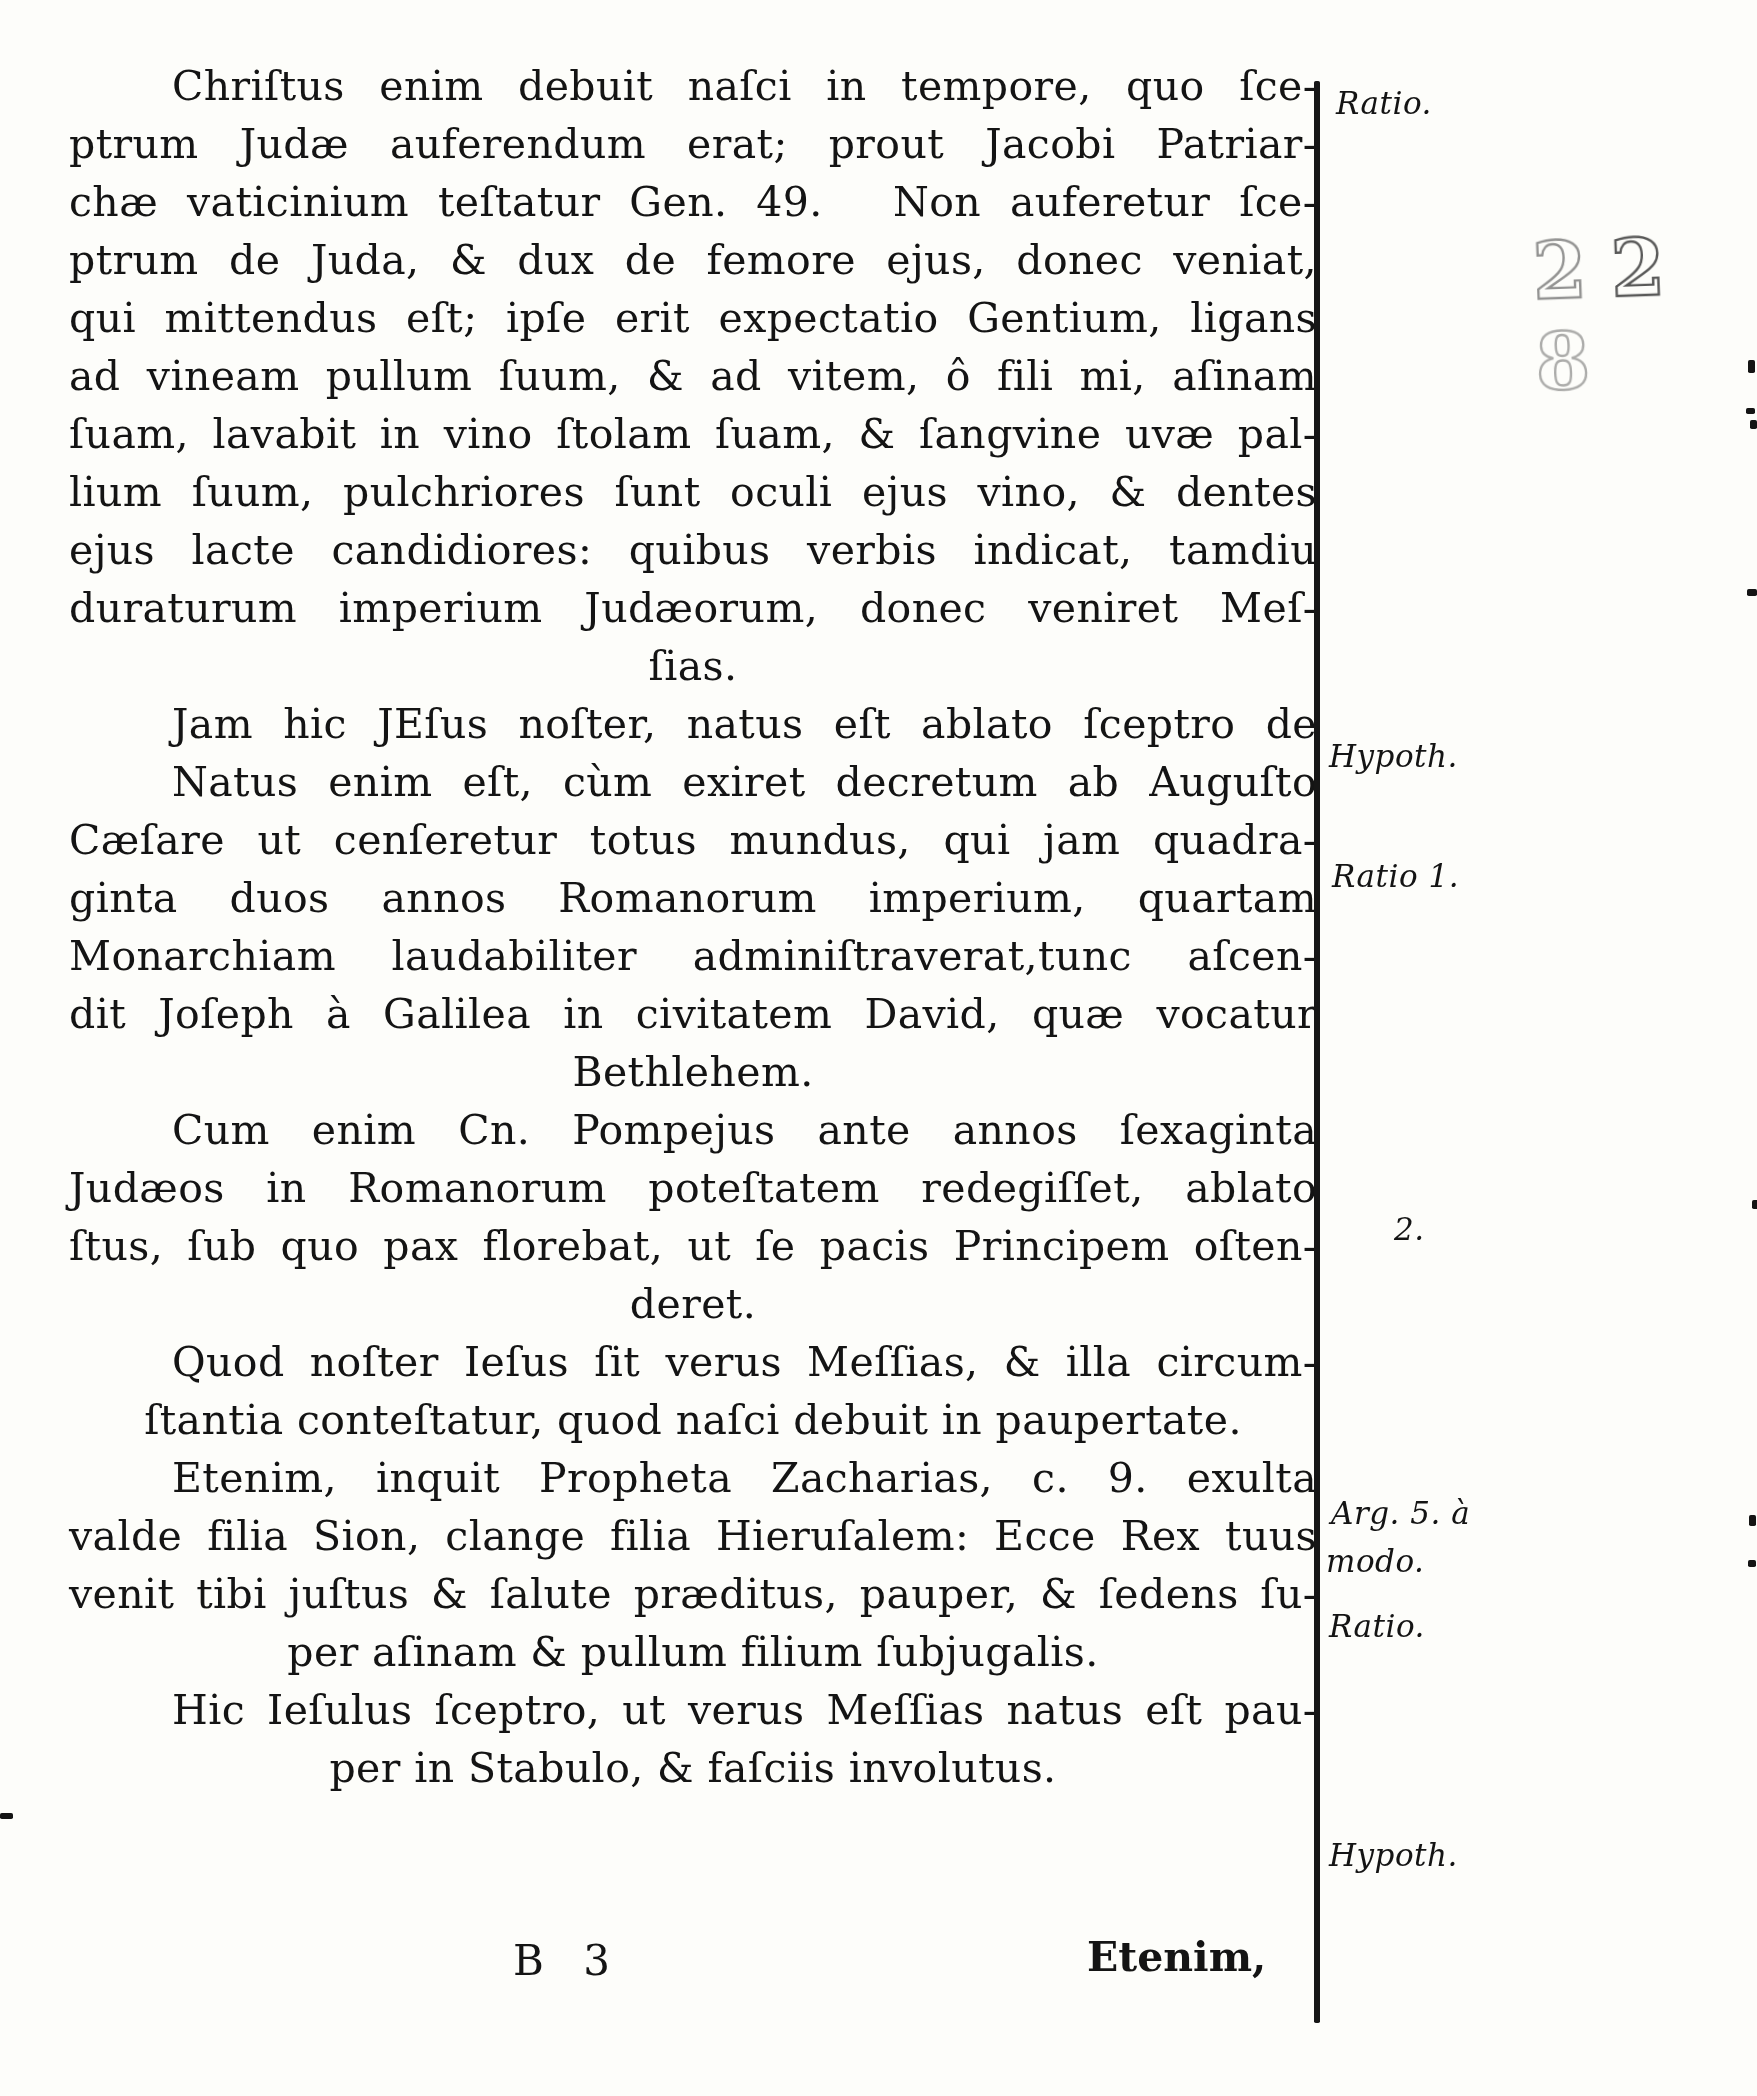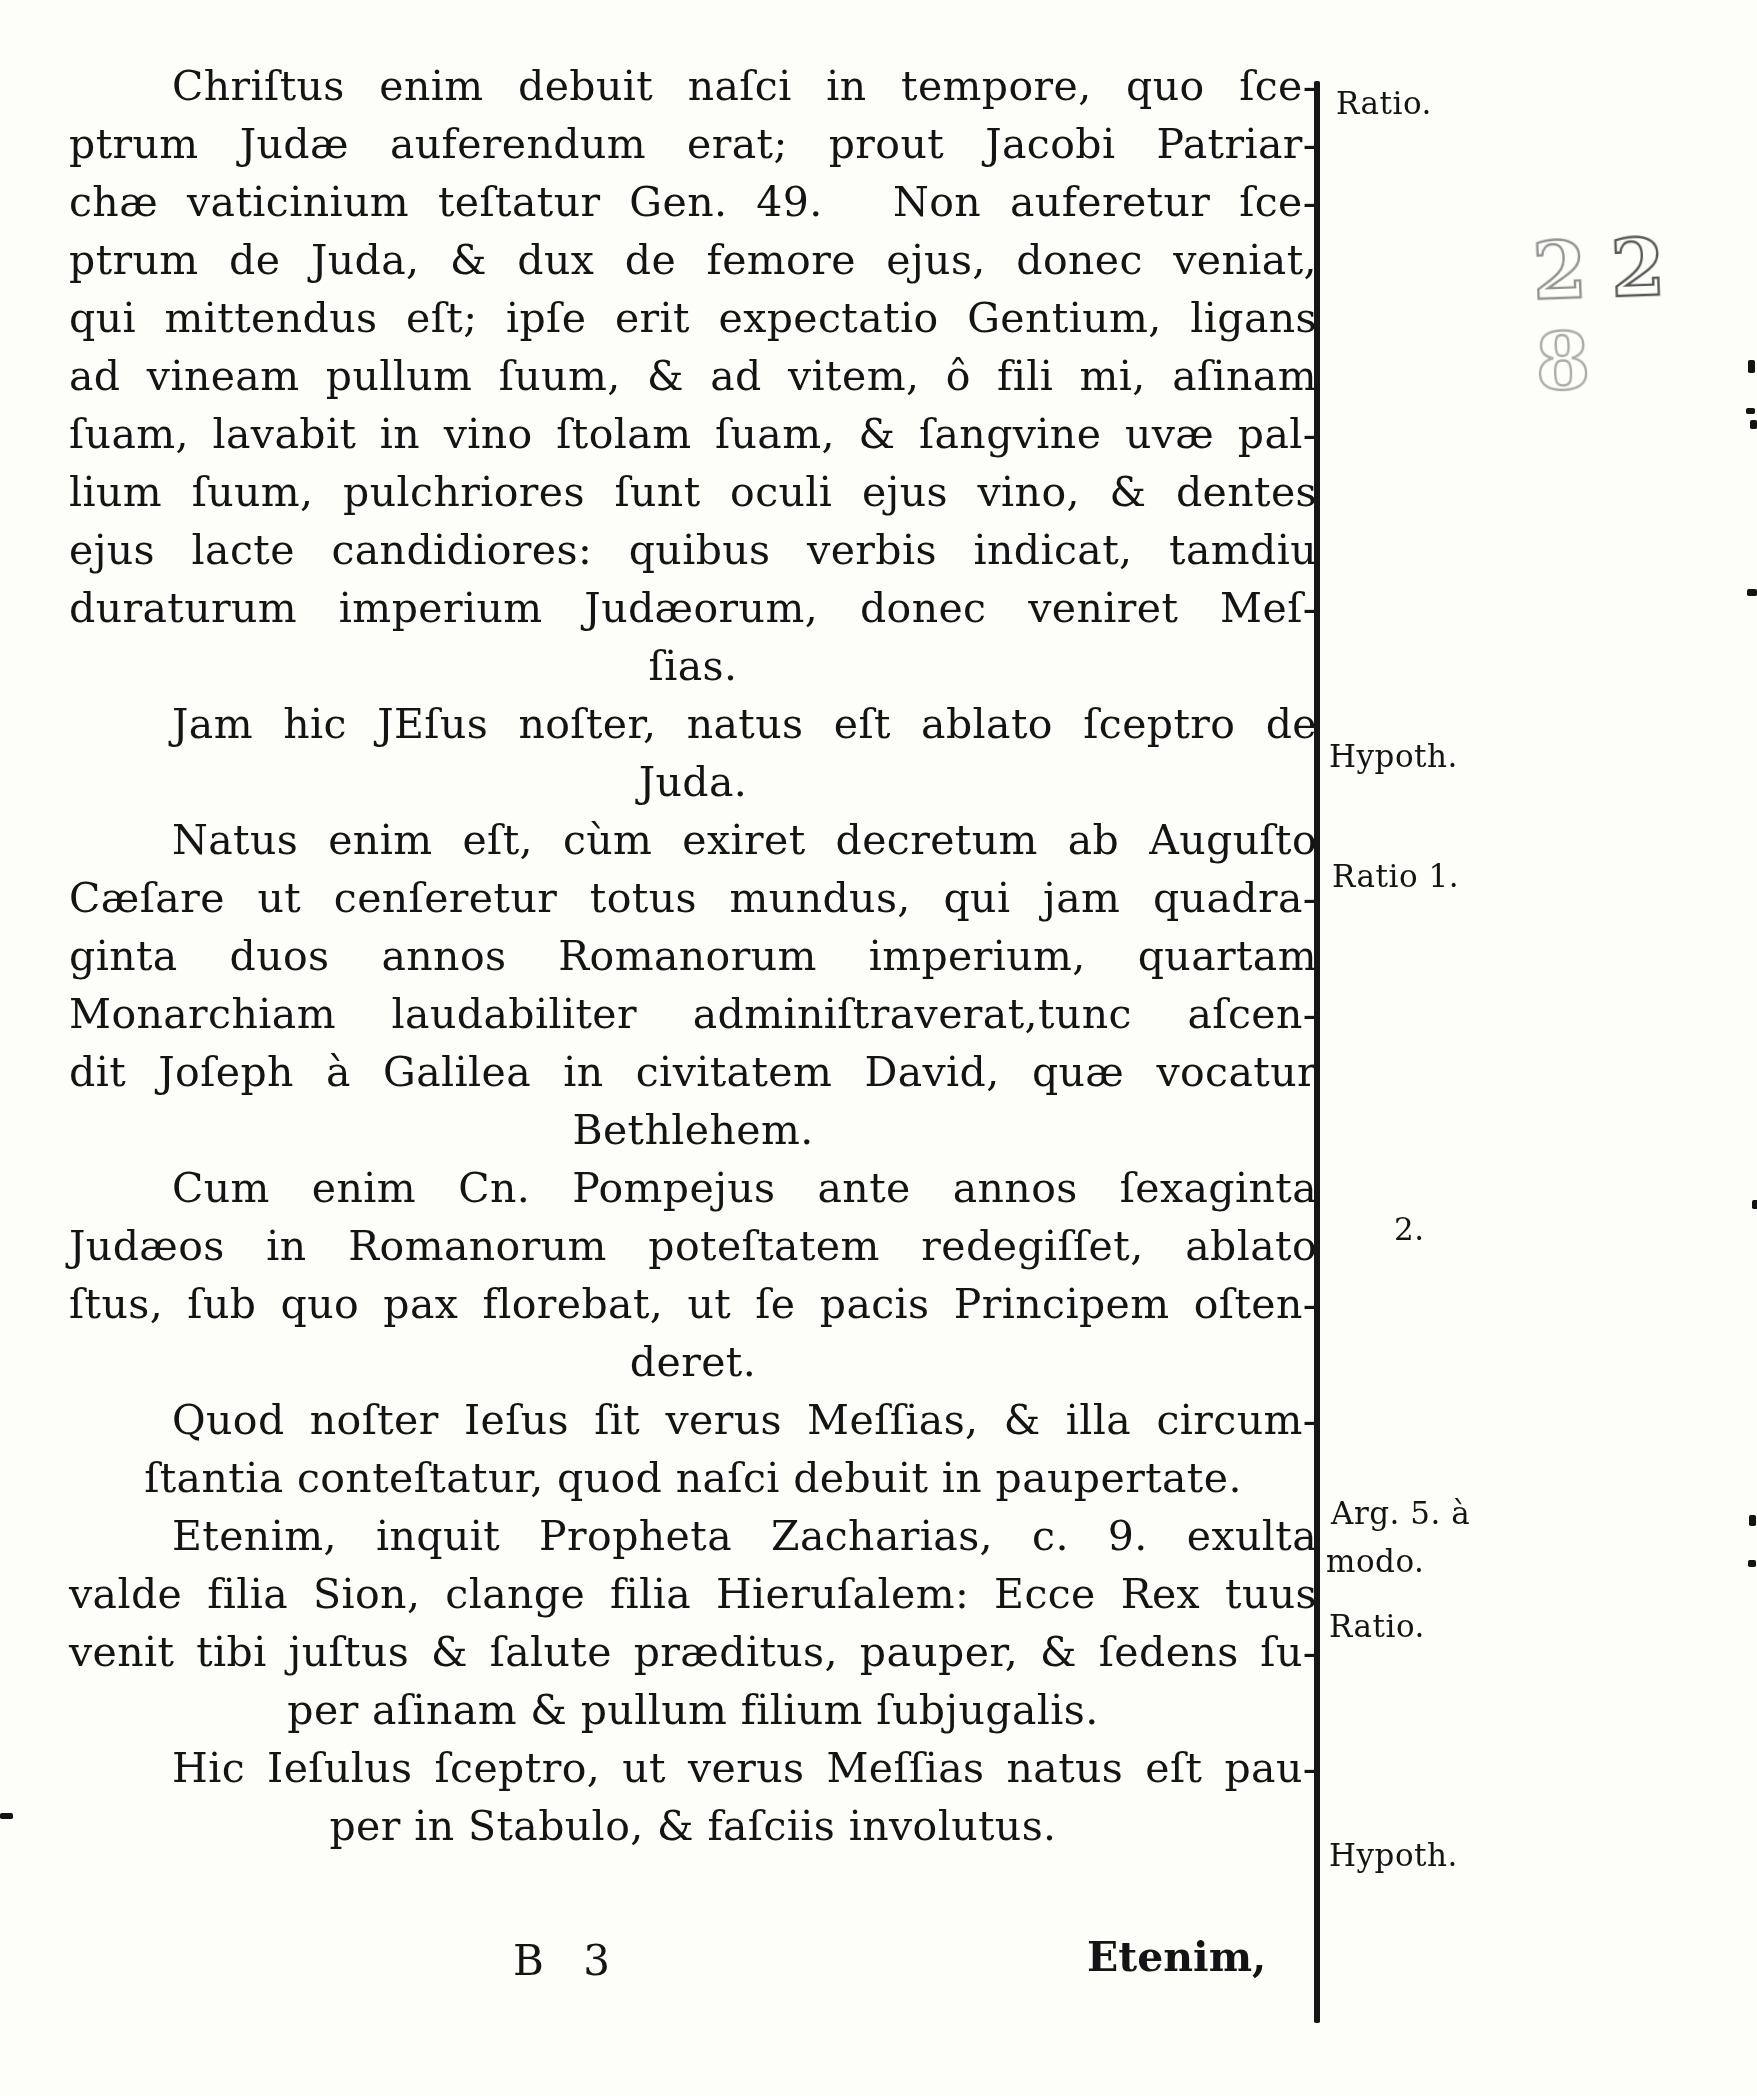--- a/index.html
+++ b/index.html
@@ -20,21 +20,21 @@
   .text-line.justify{text-align:justify;text-align-last:justify;}
   .text-line.indent{padding-left:103px;}
   
   .v-rule{
     position:absolute;left:1314px;top:81px;width:5.5px;height:1942px;
     background:#161616;border-radius:1.8px;
   }
   
   .margin-note{
     position:absolute;
-    font-size:31px;line-height:37px;
+    font-style:italic;font-size:31px;line-height:37px;
     letter-spacing:0.5px;white-space:nowrap;
   }
   
   .stamp{
     position:absolute;left:1534px;top:222px;
     font-size:78px;font-weight:bold;letter-spacing:24px;
     color:transparent;-webkit-text-stroke:2.4px #3c3c3c;
     filter:blur(0.6px);
     transform:rotate(-2deg);
   }
@@ -62,21 +62,20 @@
       <div class="text-line justify">chæ vaticinium teſtatur Gen. 49.  Non auferetur ſce-</div>
       <div class="text-line justify">ptrum de Juda, &amp; dux de femore ejus, donec veniat,</div>
       <div class="text-line justify">qui mittendus eſt; ipſe erit expectatio Gentium, ligans</div>
       <div class="text-line justify">ad vineam pullum ſuum, &amp; ad vitem, ô fili mi, aſinam</div>
       <div class="text-line justify">ſuam, lavabit in vino ſtolam ſuam, &amp; ſangvine uvæ pal-</div>
       <div class="text-line justify">lium ſuum, pulchriores ſunt oculi ejus vino, &amp; dentes</div>
       <div class="text-line justify">ejus lacte candidiores: quibus verbis indicat, tamdiu</div>
       <div class="text-line justify">duraturum imperium Judæorum, donec veniret Meſ-</div>
       <div class="text-line">ſias.</div>
       <div class="text-line justify indent">Jam hic JEſus noſter, natus eſt ablato ſceptro de</div>
-      <div class="text-line">Juda.</div>
       <div class="text-line justify indent">Natus enim eſt, cùm exiret decretum ab Auguſto</div>
       <div class="text-line justify">Cæſare ut cenſeretur totus mundus, qui jam quadra-</div>
       <div class="text-line justify">ginta duos annos Romanorum imperium, quartam</div>
       <div class="text-line justify">Monarchiam laudabiliter adminiſtraverat,tunc aſcen-</div>
       <div class="text-line justify">dit Joſeph à Galilea in civitatem David, quæ vocatur</div>
       <div class="text-line">Bethlehem.</div>
       <div class="text-line justify indent">Cum enim Cn. Pompejus ante annos ſexaginta</div>
       <div class="text-line justify">Judæos in Romanorum poteſtatem redegiſſet, ablato</div>
       <div class="text-line justify">ſtus, ſub quo pax florebat, ut ſe pacis Principem oſten-</div>
       <div class="text-line">deret.</div>

